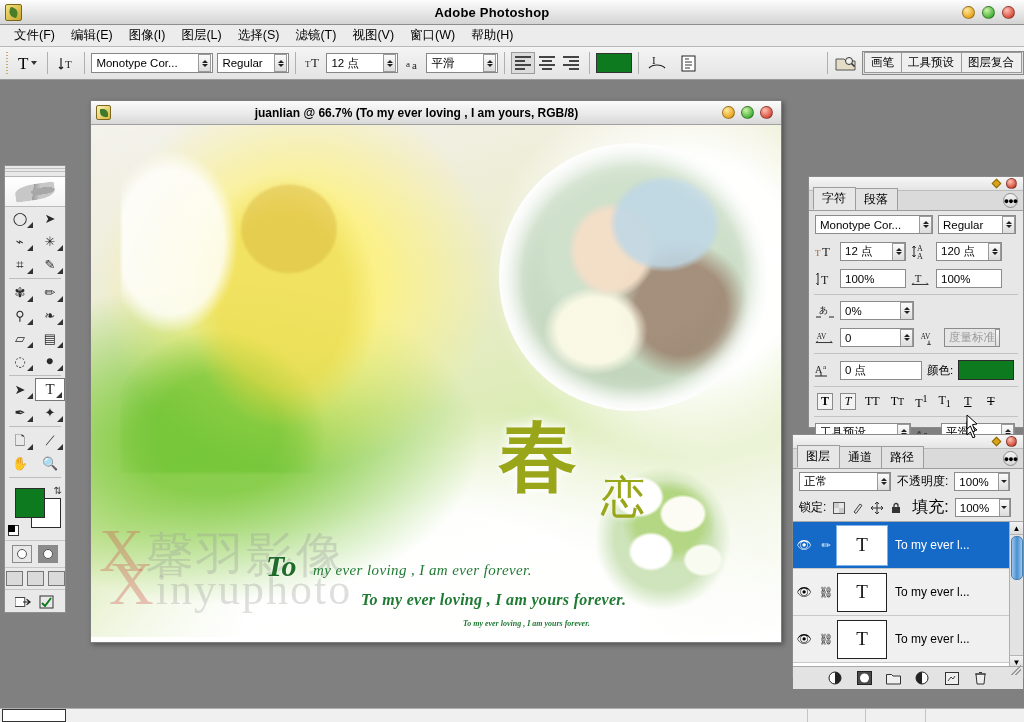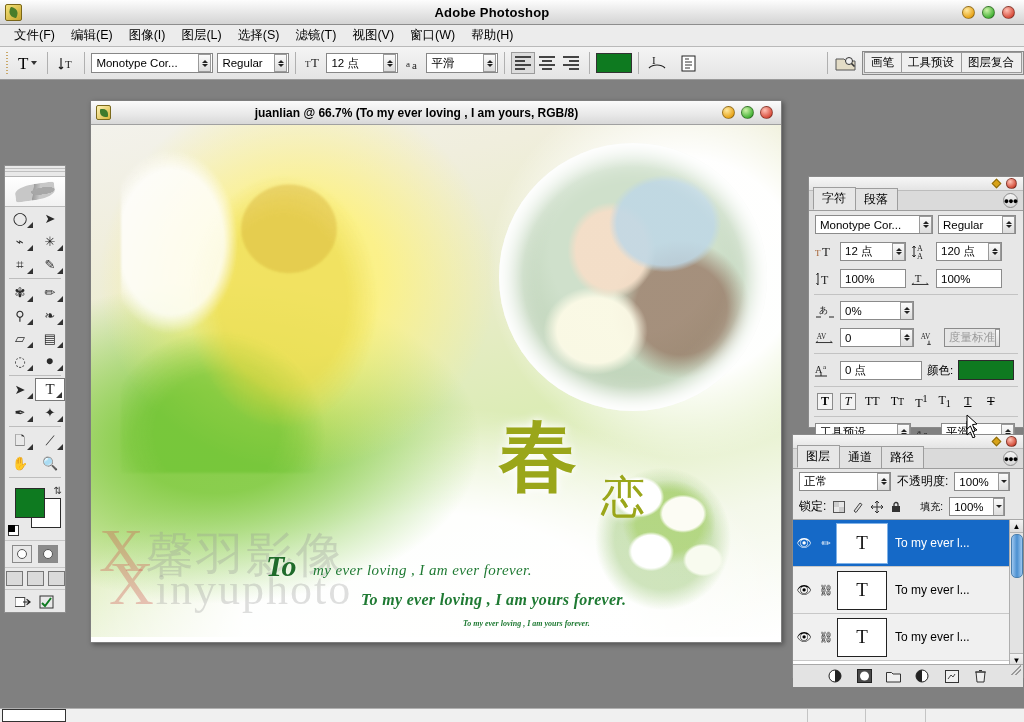--- a/index.html
+++ b/index.html
@@ -836,21 +836,21 @@
         <svg width="12" height="12" viewBox="0 0 12 12">
             <path d="M6 0v12M0 6h12M6 0l-2 2M6 0l2 2M6 12l-2-2M6 12l2-2M0 6l2-2M0 6l2 2M12 6l-2-2M12 6l-2 2" stroke="#333" fill="none" stroke-width="1"></path>
           </svg>
       </span>
       <span class="lock-ico">
         <svg width="12" height="12" viewBox="0 0 12 12">
             <rect x="2" y="5" width="8" height="6" fill="#333"></rect>
             <path d="M4 5V3.5a2 2 0 014 0V5" stroke="#333" fill="none" stroke-width="1.3"></path>
           </svg>
       </span>
-      <span style="font-size:10px; margin-left:12px;">填充:</span>
+      <span style="font-size:16px; margin-left:4px;">填充:</span>
       <div class="fld" style="width:56px;">
         <span>100%</span>
         <span class="spin" style="width:11px">
             <i class="dn"></i>
           </span>
       </div>
     </div>
 
     <div class="layer-list">
       <div class="layer-item sel">

